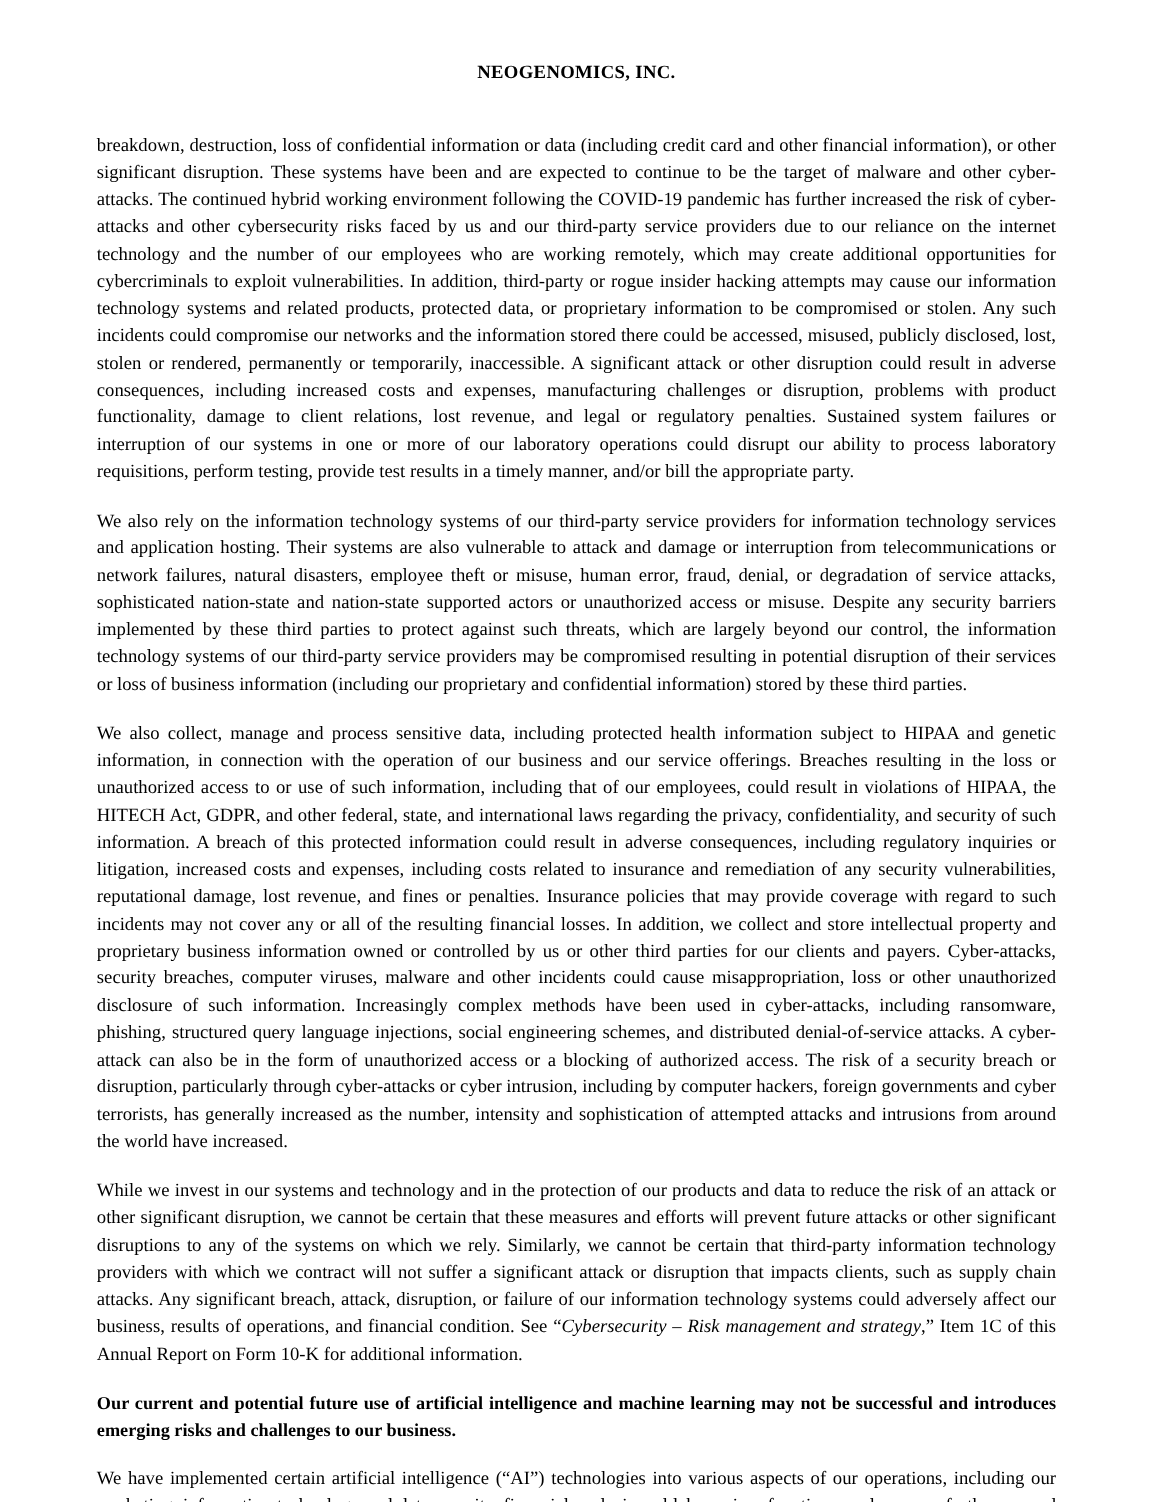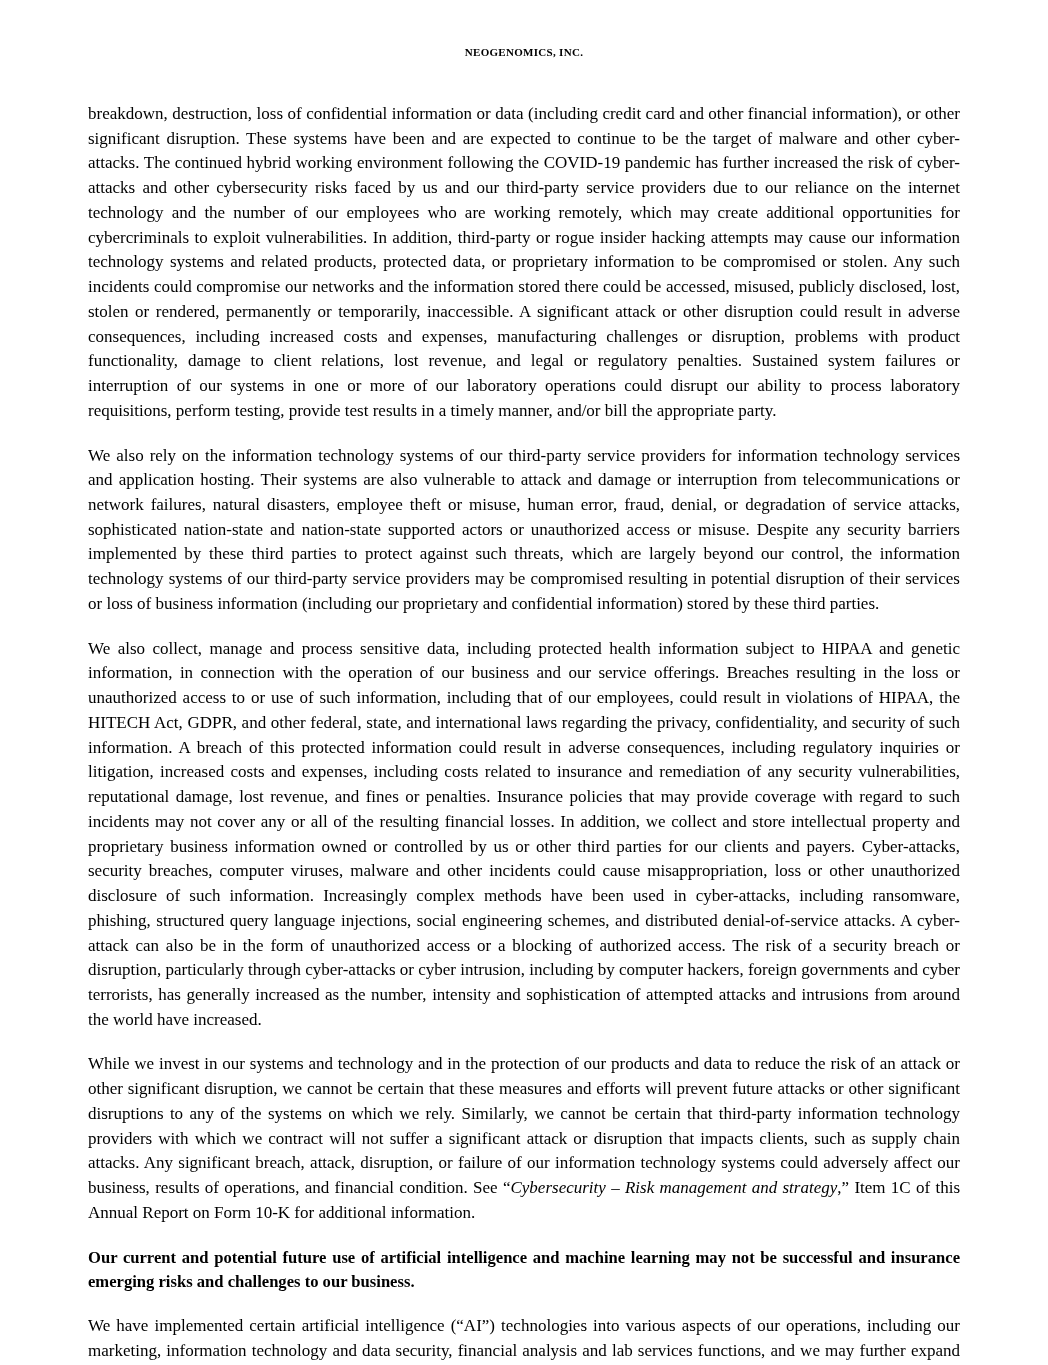--- a/index.html
+++ b/index.html
@@ -16,23 +16,23 @@
   .page {
     width: 1048px;
     min-height: 1365px;
     box-sizing: border-box;
     padding: 34px 88px 16px 88px;
     position: relative;
   }
   .doc-header {
     text-align: center;
     font-weight: bold;
-    font-size: 11px;
+    font-size: 17px;
     letter-spacing: 0.3px;
-    margin: 12px 0 44px 0;
+    margin: 22px 0 44px 0;
   }
   p.body-text {
     text-align: justify;
     font-size: 17px;
     line-height: 1.455;
     margin: 0 0 20px 0;
     text-justify: inter-word;
   }
   p.body-text:last-of-type {
     margin-bottom: 0;
@@ -54,17 +54,17 @@
 <div class="page">
 
   <div class="doc-header">NEOGENOMICS, INC.</div>
 
   <p class="body-text">breakdown, destruction, loss of confidential information or data (including credit card and other financial information), or other significant disruption. These systems have been and are expected to continue to be the target of malware and other cyber-attacks. The continued hybrid working environment following the COVID-19 pandemic has further increased the risk of cyber-attacks and other cybersecurity risks faced by us and our third-party service providers due to our reliance on the internet technology and the number of our employees who are working remotely, which may create additional opportunities for cybercriminals to exploit vulnerabilities. In addition, third-party or rogue insider hacking attempts may cause our information technology systems and related products, protected data, or proprietary information to be compromised or stolen. Any such incidents could compromise our networks and the information stored there could be accessed, misused, publicly disclosed, lost, stolen or rendered, permanently or temporarily, inaccessible. A significant attack or other disruption could result in adverse consequences, including increased costs and expenses, manufacturing challenges or disruption, problems with product functionality, damage to client relations, lost revenue, and legal or regulatory penalties. Sustained system failures or interruption of our systems in one or more of our laboratory operations could disrupt our ability to process laboratory requisitions, perform testing, provide test results in a timely manner, and/or bill the appropriate party.</p>
   <p class="body-text">We also rely on the information technology systems of our third-party service providers for information technology services and application hosting. Their systems are also vulnerable to attack and damage or interruption from telecommunications or network failures, natural disasters, employee theft or misuse, human error, fraud, denial, or degradation of service attacks, sophisticated nation-state and nation-state supported actors or unauthorized access or misuse. Despite any security barriers implemented by these third parties to protect against such threats, which are largely beyond our control, the information technology systems of our third-party service providers may be compromised resulting in potential disruption of their services or loss of business information (including our proprietary and confidential information) stored by these third parties.</p>
   <p class="body-text">We also collect, manage and process sensitive data, including protected health information subject to HIPAA and genetic information, in connection with the operation of our business and our service offerings. Breaches resulting in the loss or unauthorized access to or use of such information, including that of our employees, could result in violations of HIPAA, the HITECH Act, GDPR, and other federal, state, and international laws regarding the privacy, confidentiality, and security of such information. A breach of this protected information could result in adverse consequences, including regulatory inquiries or litigation, increased costs and expenses, including costs related to insurance and remediation of any security vulnerabilities, reputational damage, lost revenue, and fines or penalties. Insurance policies that may provide coverage with regard to such incidents may not cover any or all of the resulting financial losses. In addition, we collect and store intellectual property and proprietary business information owned or controlled by us or other third parties for our clients and payers. Cyber-attacks, security breaches, computer viruses, malware and other incidents could cause misappropriation, loss or other unauthorized disclosure of such information. Increasingly complex methods have been used in cyber-attacks, including ransomware, phishing, structured query language injections, social engineering schemes, and distributed denial-of-service attacks. A cyber-attack can also be in the form of unauthorized access or a blocking of authorized access. The risk of a security breach or disruption, particularly through cyber-attacks or cyber intrusion, including by computer hackers, foreign governments and cyber terrorists, has generally increased as the number, intensity and sophistication of attempted attacks and intrusions from around the world have increased.</p>
 
   <p class="body-text"><span>While we invest in our systems and technology and in the protection of our products and data to reduce the risk of an attack or other significant disruption, we cannot be certain that these measures and efforts will prevent future attacks or other significant disruptions to any of the systems on which we rely. Similarly, we cannot be certain that third-party information technology providers with which we contract will not suffer a significant attack or disruption that impacts clients, such as supply chain attacks. Any significant breach, attack, disruption, or failure of our information technology systems could adversely affect our business, results of operations, and financial condition. See “</span><span class="ital">Cybersecurity – Risk management and strategy</span><span>,” Item 1C of this Annual Report on Form 10-K for additional information.</span></p>
 
-  <p class="subhead">Our current and potential future use of artificial intelligence and machine learning may not be successful and insurance emerging risks and challenges to our business.</p>
+  <p class="subhead">Our current and potential future use of artificial intelligence and machine learning may not be successful and introduces emerging risks and challenges to our business.</p>
 
   <p class="body-text">We have implemented certain artificial intelligence (“AI”) technologies into various aspects of our operations, including our marketing, information technology and data security, financial analysis and lab services functions, and we may further expand our use of AI to improve productivity as the technology continues to evolve. Although we have implemented and continue to evaluate appropriate controls to ensure output quality, the use, development, and integration of AI and machine learning technologies present risks and challenges that could materially and adversely affect our business, financial condition, and results of operations.</p>
 
 </div>
 
 </body></html>

